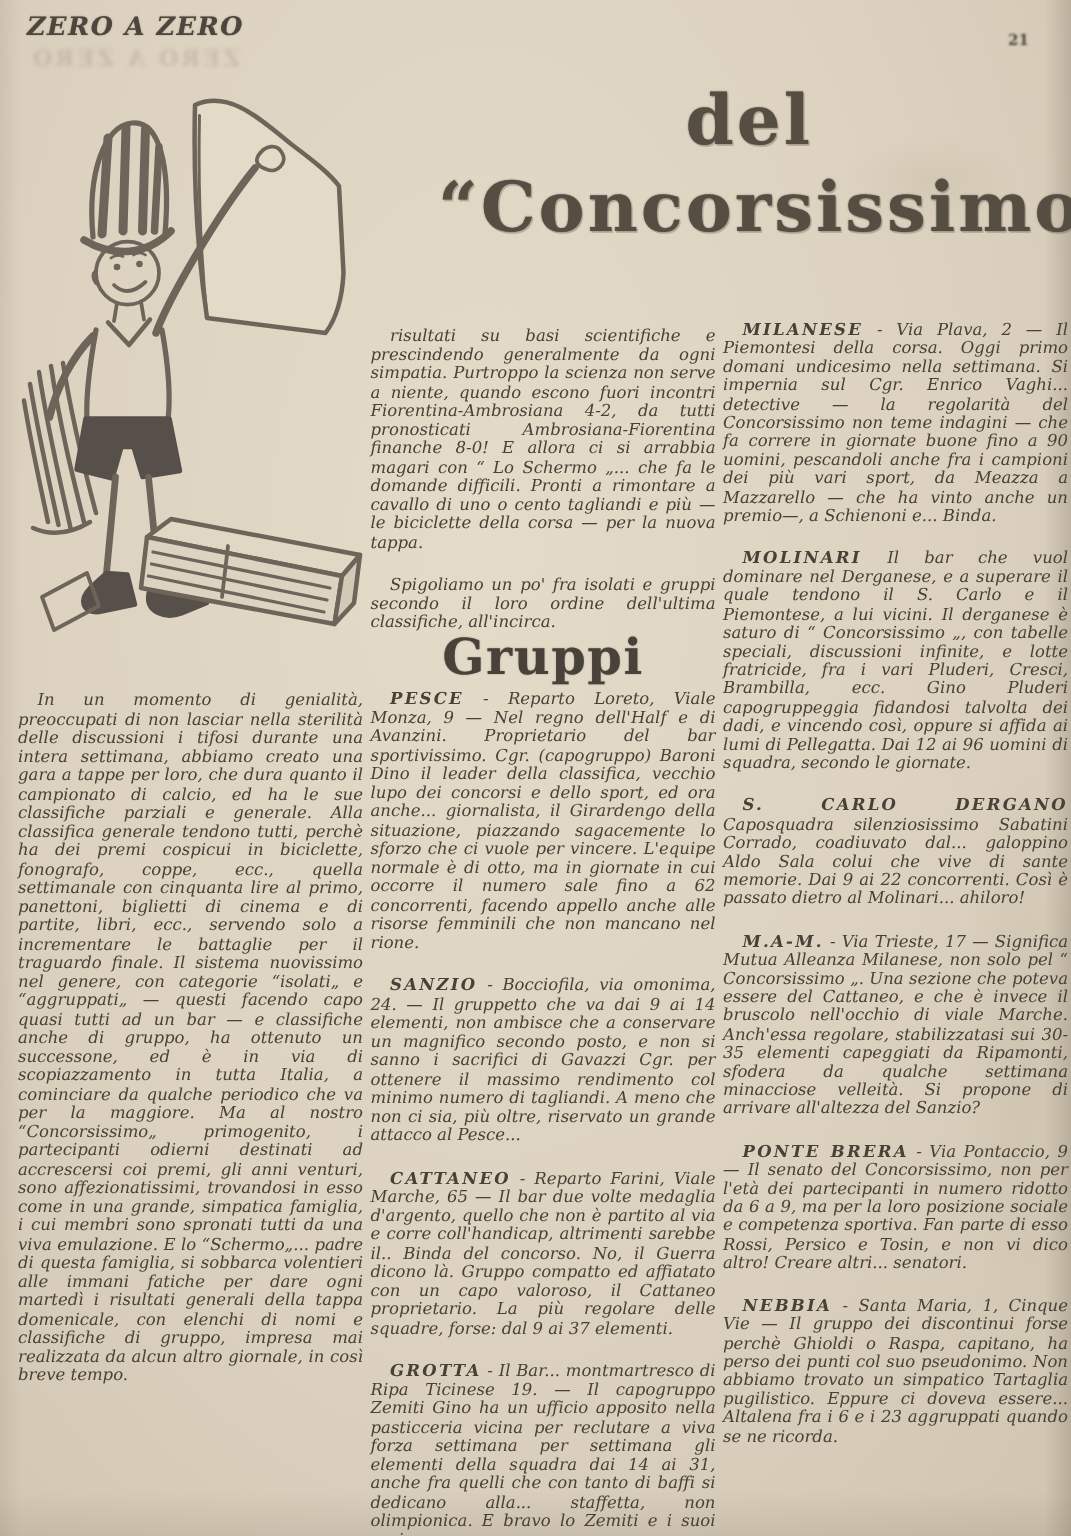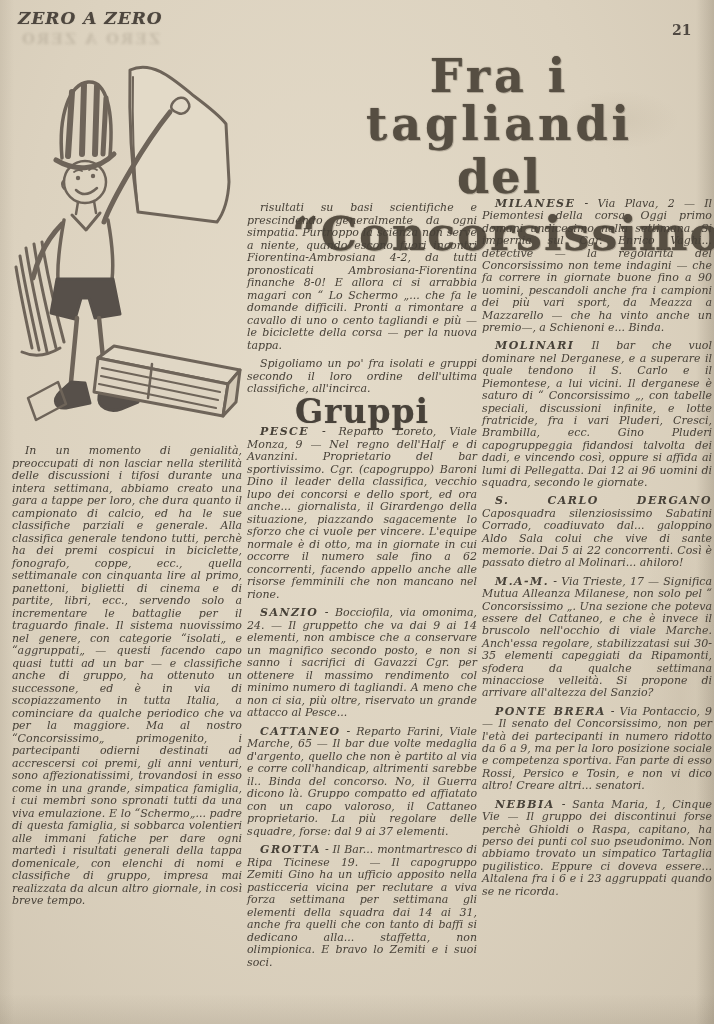--- a/index.html
+++ b/index.html
@@ -22,39 +22,39 @@
     text-shadow:0 0 1px rgba(77,70,62,.5);
   }
   .ghost{
     position:absolute;top:30px;left:20px;
     font-weight:bold;font-size:15px;letter-spacing:2px;
     color:#8a7f6d;opacity:.28;filter:blur(1.5px);
     transform:scaleX(-1);
   }
   .pagenum{
     position:absolute;top:22px;left:672px;
-    font-weight:bold;font-size:14px;color:#4f4841;
+    font-weight:bold;font-size:10px;color:#4f4841;
     filter:blur(.6px);
   }
   .title{
     position:absolute;left:292px;top:52px;width:415px;
     color:#564e42;text-align:center;
     font-family:"DejaVu Serif", serif;font-weight:bold;
     text-shadow:0 0 1.2px rgba(86,78,66,.75), 1px 1px 0 rgba(86,78,66,.25);
   }
   .title .t1{font-size:46px;letter-spacing:4px;line-height:1.05;}
   .title .t2{font-size:46px;letter-spacing:2px;line-height:1.25;}
   .illo{position:absolute;left:2px;top:52px;}
   .col{
     position:absolute;width:230px;
     font-size:11px;line-height:12.5px;
     text-align:justify;font-style:italic;
     color:#474138;
   }
-  .col p{margin:0 0 6px 0;text-indent:13px;font-style:italic;}
+  .col p{margin:16px 0 6px 0;text-indent:13px;font-style:italic;}
   .col-left{left:12px;top:445px;height:575px;}
   .col-mid{left:247px;top:202px;height:818px;}
   .col-right{left:482px;top:198px;height:814px;line-height:12.4px;}
   .ghead{
     margin:10px 0 8px 0;text-align:center;
     font-style:normal;font-weight:bold;
     font-size:33px;letter-spacing:1px;color:#48423a;
     text-shadow:0 0 1px rgba(72,66,58,.5);
   }
   .gname{font-weight:bold;letter-spacing:1.5px;}
@@ -68,21 +68,20 @@
 
 <div class="page">
 
   <div class="running-head">ZERO A ZERO</div>
   <div class="ghost">ZERO A ZERO</div>
   <div class="pagenum">21</div>
   <div class="stain1"></div>
   <div class="stain2"></div>
 
   <div class="title">
-    <div class="t1">Fra i tagliandi</div>
     <div class="t2">del “Concorsissimo„</div>
   </div>
 
   <svg class="illo" width="250" height="392" viewBox="0 0 250 392" fill="none" stroke="#6e6459" stroke-width="3" stroke-linecap="round" stroke-linejoin="round">
 
     <path d="M128,18 C150,8 170,26 192,44 C208,56 218,64 224,72 L227,130 C226,150 221,162 215,170 L136,160 C129,112 127,60 128,18 Z" fill="#e3dac8"></path>
     <path d="M136,160 C132,120 130,70 131,25" stroke-width="2"></path>
 
     <path d="M170,52 C175,44 183,44 186,50 C190,56 183,64 176,61 C170,59 168,56 170,52 Z" stroke-width="2.5"></path>
 
@@ -149,19 +148,19 @@
     <h2 class="ghead">Gruppi</h2>
     <p class="gpara"><span class="gname">PESCE</span> <span>- Reparto Loreto, Viale Monza, 9 — Nel regno dell'Half e di Avanzini. Proprietario del bar sportivissimo. Cgr. (capogruppo) Baroni Dino il leader della classifica, vecchio lupo dei concorsi e dello sport, ed ora anche... giornalista, il Girardengo della situazione, piazzando sagacemente lo sforzo che ci vuole per vincere. L'equipe normale è di otto, ma in giornate in cui occorre il numero sale fino a 62 concorrenti, facendo appello anche alle risorse femminili che non mancano nel rione.</span></p>
     <p class="gpara"><span class="gname">SANZIO</span> <span>- Bocciofila, via omonima, 24. — Il gruppetto che va dai 9 ai 14 elementi, non ambisce che a conservare un magnifico secondo posto, e non si sanno i sacrifici di Gavazzi Cgr. per ottenere il massimo rendimento col minimo numero di tagliandi. A meno che non ci sia, più oltre, riservato un grande attacco al Pesce...</span></p>
     <p class="gpara"><span class="gname">CATTANEO</span> <span>- Reparto Farini, Viale Marche, 65 — Il bar due volte medaglia d'argento, quello che non è partito al via e corre coll'handicap, altrimenti sarebbe il.. Binda del concorso. No, il Guerra dicono là. Gruppo compatto ed affiatato con un capo valoroso, il Cattaneo proprietario. La più regolare delle squadre, forse: dal 9 ai 37 elementi.</span></p>
     <p class="gpara"><span class="gname">GROTTA</span> <span>- Il Bar... montmartresco di Ripa Ticinese 19. — Il capogruppo Zemiti Gino ha un ufficio apposito nella pasticceria vicina per reclutare a viva forza settimana per settimana gli elementi della squadra dai 14 ai 31, anche fra quelli che con tanto di baffi si dedicano alla... staffetta, non olimpionica. E bravo lo Zemiti e i suoi soci.</span></p>
   </div>
 
   <div class="col col-right">
     <p class="gpara"><span class="gname">MILANESE</span> <span>- Via Plava, 2 — Il Piemontesi della corsa. Oggi primo domani undicesimo nella settimana. Si impernia sul Cgr. Enrico Vaghi... detective — la regolarità del Concorsissimo non teme indagini — che fa correre in giornate buone fino a 90 uomini, pescandoli anche fra i campioni dei più vari sport, da Meazza a Mazzarello — che ha vinto anche un premio—, a Schienoni e... Binda.</span></p>
     <p class="gpara"><span class="gname">MOLINARI</span> <span>Il bar che vuol dominare nel Derganese, e a superare il quale tendono il S. Carlo e il Piemontese, a lui vicini. Il derganese è saturo di “ Concorsissimo „, con tabelle speciali, discussioni infinite, e lotte fratricide, fra i vari Pluderi, Cresci, Brambilla, ecc. Gino Pluderi capogruppeggia fidandosi talvolta dei dadi, e vincendo così, oppure si affida ai lumi di Pellegatta. Dai 12 ai 96 uomini di squadra, secondo le giornate.</span></p>
-    <p class="gpara"><span class="gname">S. CARLO DERGANO</span> <span>Caposquadra silenziosissimo Sabatini Corrado, coadiuvato dal... galoppino Aldo Sala colui che vive di sante memorie. Dai 5 ai 22 concorrenti. Così è passato dietro al Molinari... ahiloro!</span></p>
+    <p class="gpara"><span class="gname">S. CARLO DERGANO</span> <span>Caposquadra silenziosissimo Sabatini Corrado, coadiuvato dal... galoppino Aldo Sala colui che vive di sante memorie. Dai 9 ai 22 concorrenti. Così è passato dietro al Molinari... ahiloro!</span></p>
     <p class="gpara"><span class="gname">M.A-M.</span> <span>- Via Trieste, 17 — Significa Mutua Alleanza Milanese, non solo pel “ Concorsissimo „. Una sezione che poteva essere del Cattaneo, e che è invece il bruscolo nell'occhio di viale Marche. Anch'essa regolare, stabilizzatasi sui 30-35 elementi capeggiati da Ripamonti, sfodera da qualche settimana minacciose velleità. Si propone di arrivare all'altezza del Sanzio?</span></p>
     <p class="gpara"><span class="gname">PONTE BRERA</span> <span>- Via Pontaccio, 9 — Il senato del Concorsissimo, non per l'età dei partecipanti in numero ridotto da 6 a 9, ma per la loro posizione sociale e competenza sportiva. Fan parte di esso Rossi, Persico e Tosin, e non vi dico altro! Creare altri... senatori.</span></p>
     <p class="gpara"><span class="gname">NEBBIA</span> <span>- Santa Maria, 1, Cinque Vie — Il gruppo dei discontinui forse perchè Ghioldi o Raspa, capitano, ha perso dei punti col suo pseudonimo. Non abbiamo trovato un simpatico Tartaglia pugilistico. Eppure ci doveva essere... Altalena fra i 6 e i 23 aggruppati quando se ne ricorda.</span></p>
   </div>
 
 </div>
 
 </body></html>

